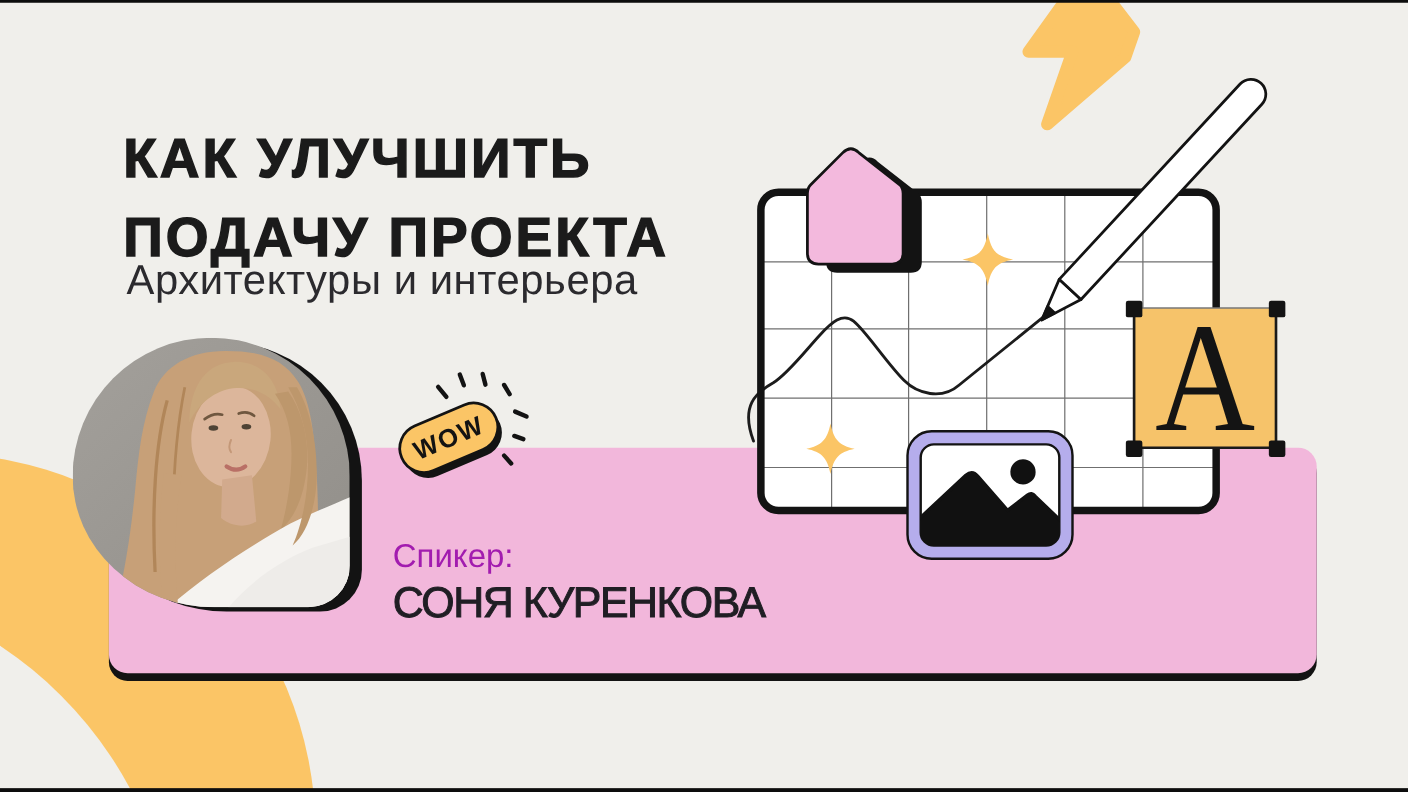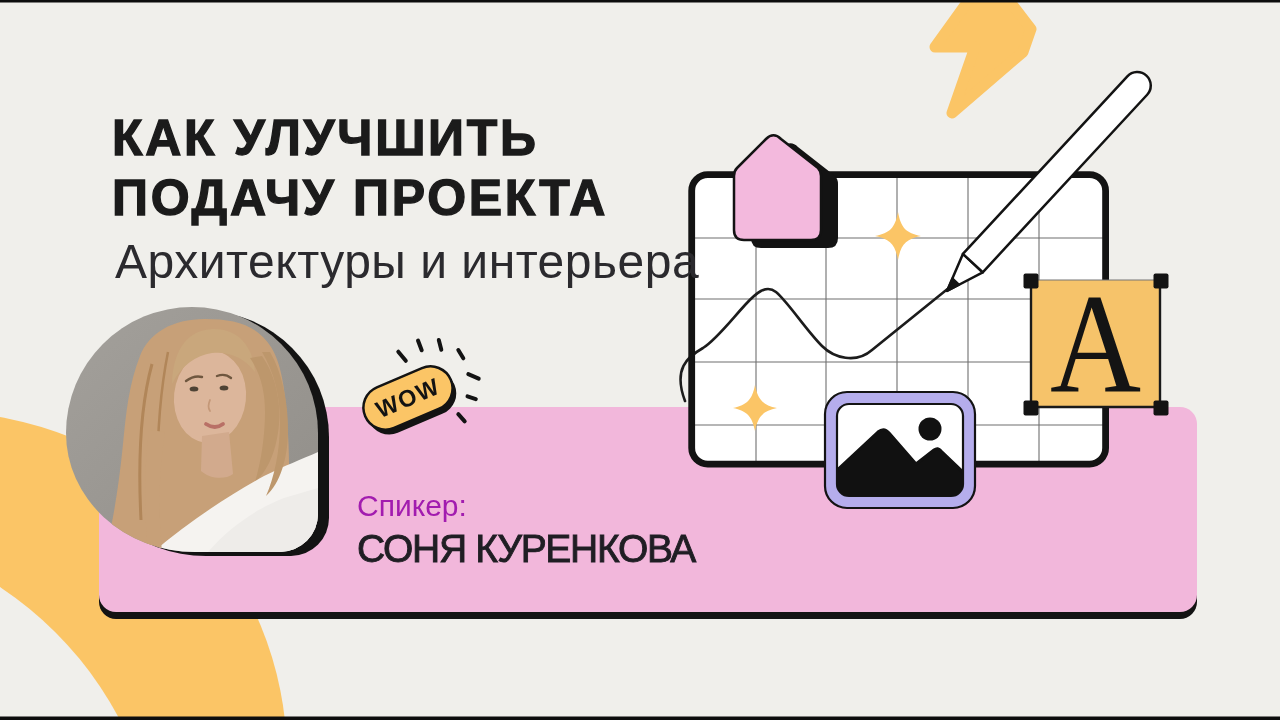--- a/index.html
+++ b/index.html
@@ -1,19 +1,19 @@
 <!DOCTYPE html>
 <html><head>
 <meta charset="utf-8">
 <style>
   html,body{margin:0;padding:0;}
   body{width:1280px;height:720px;overflow:hidden;background:#f0efeb;font-family:"Liberation Sans",sans-serif;position:relative;}
   .abs{position:absolute;}
-  #title{left:112px;top:108px;font-size:50px;line-height:60px;font-weight:700;letter-spacing:2.7px;color:#1b1b1b;-webkit-text-stroke:1.3px #1b1b1b;}
-  #subtitle{left:115px;top:234px;font-size:48px;font-weight:400;letter-spacing:0.5px;color:#2b2a2e;}
+  #title{left:112px;top:108px;font-size:50px;line-height:72px;font-weight:700;letter-spacing:2.7px;color:#1b1b1b;-webkit-text-stroke:1.3px #1b1b1b;}
+  #subtitle{left:115px;top:234px;font-size:38px;font-weight:400;letter-spacing:0.5px;color:#2b2a2e;}
   #spiker{left:357px;top:489px;font-size:30px;font-weight:400;color:#a21caf;}
   #sonya{left:357px;top:527px;font-size:39px;font-weight:400;letter-spacing:-1.3px;color:#201e24;-webkit-text-stroke:0.9px #201e24;}
 </style>
 </head>
 <body>
 <svg class="abs" style="left:0;top:0" width="1280" height="720" viewBox="0 0 1280 720">
   <defs>
     <clipPath id="photoclip">
       <path d="M 66,433 A 126,126 0 0 1 318,433 L 318,514 A 38,38 0 0 1 280,552 L 195,552 A 129,119 0 0 1 66,433 Z"></path>
     </clipPath>

